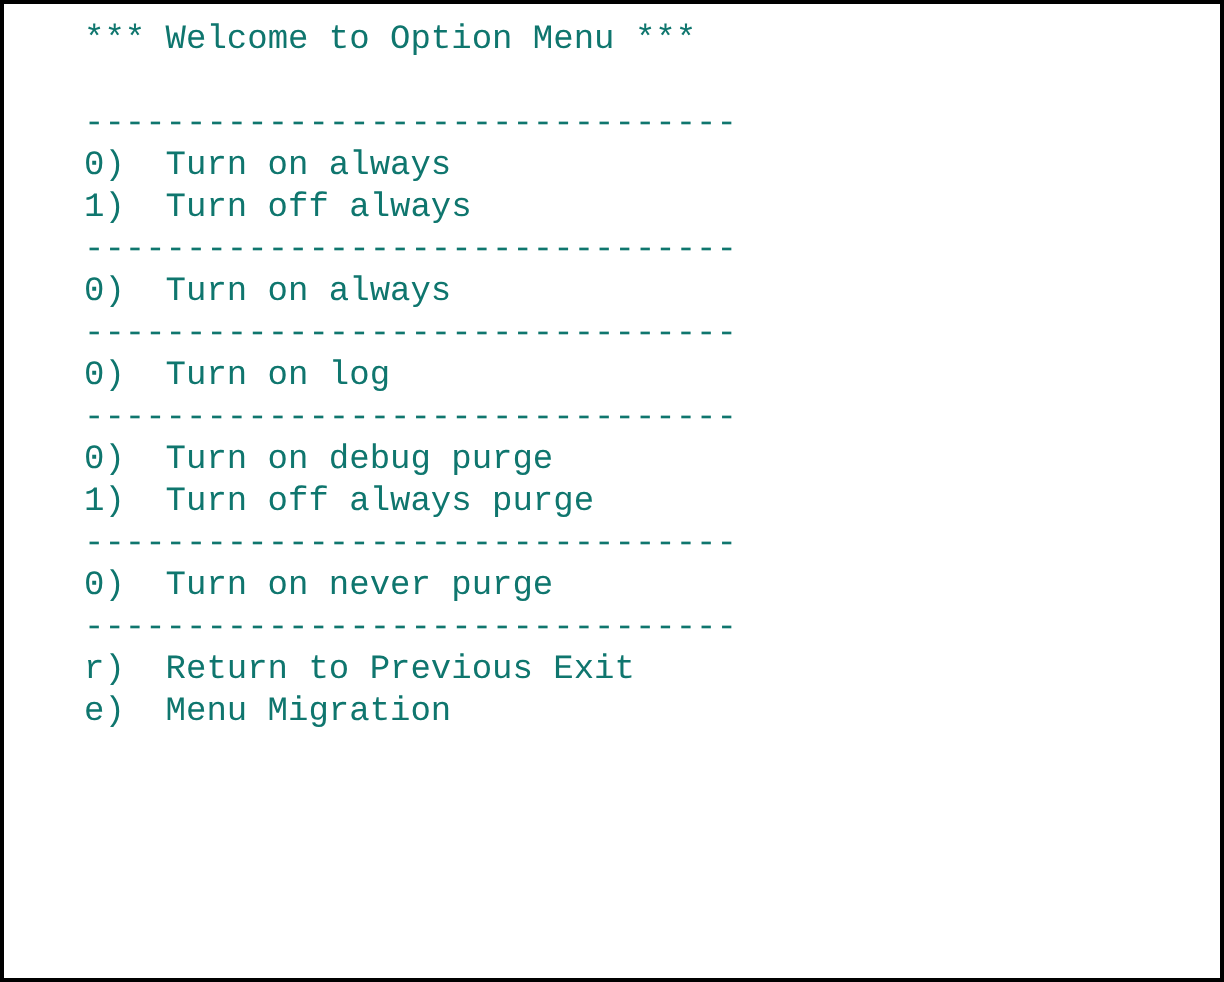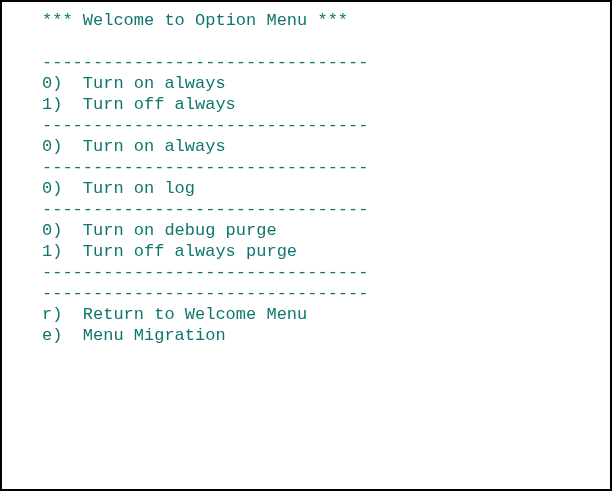--- a/index.html
+++ b/index.html
@@ -46,21 +46,22 @@
     <div class="line option"><span class="key">0)</span><span class="label">Turn on always</span></div>
 
     <div class="line sep">--------------------------------</div>
     <div class="line option"><span class="key">0)</span><span class="label">Turn on log</span></div>
 
     <div class="line sep">--------------------------------</div>
     <div class="line option"><span class="key">0)</span><span class="label">Turn on debug purge</span></div>
     <div class="line option"><span class="key">1)</span><span class="label">Turn off always purge</span></div>
 
     <div class="line sep">--------------------------------</div>
+    <div class="line option"><span class="key">0)</span><span class="label">Turn on never purge</span></div>
 
     <div class="line sep">--------------------------------</div>
-    <div class="line option"><span class="key">r)</span><span class="label">Return to Welcome Menu</span></div>
+    <div class="line option"><span class="key">r)</span><span class="label">Return to Previous Exit</span></div>
     <div class="line option"><span class="key">e)</span><span class="label">Menu Migration</span></div>
 
     <div class="line blank"></div>
 
   </div>
 </div>
 
 </body></html>

